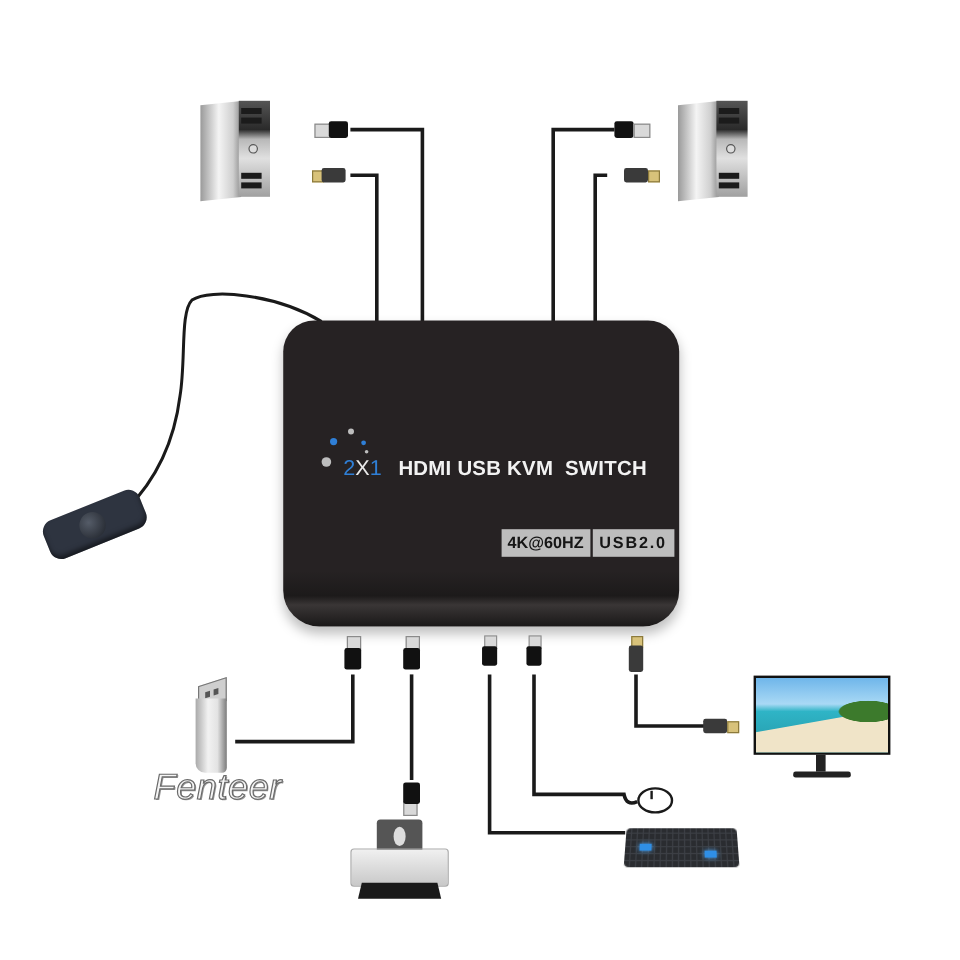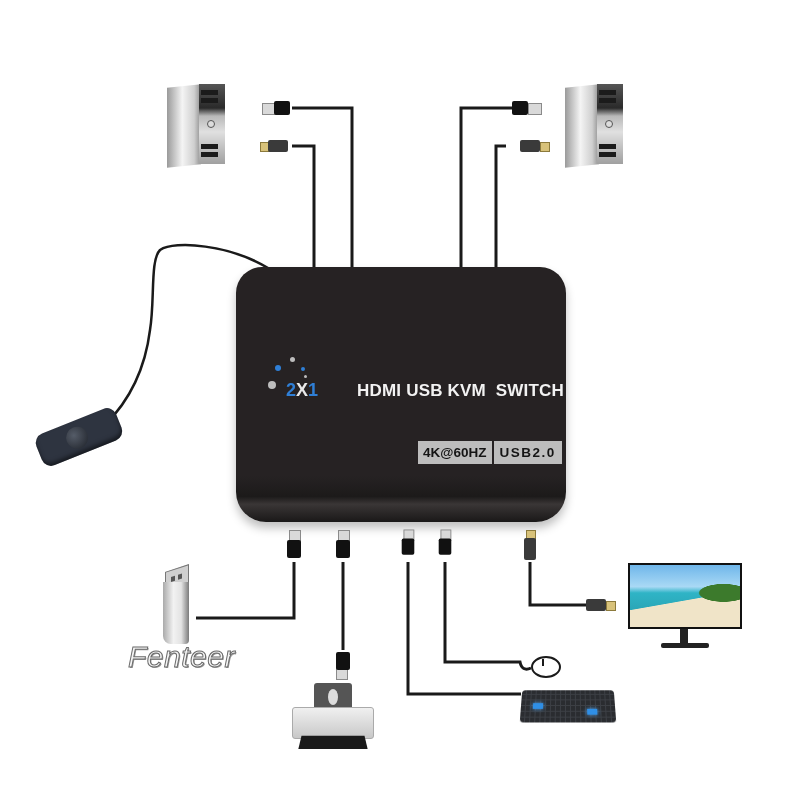--- a/index.html
+++ b/index.html
@@ -8,21 +8,21 @@
 
     
     .kvm-box {
       position: absolute; left: 236px; top: 267px; width: 330px; height: 255px;
       background: linear-gradient(#262223 0%, #262223 82%, #1c1a1a 90%, #3a3636 93%, #1a1818 100%);
       border-radius: 26px 26px 30px 30px;
       box-shadow: 0 6px 10px rgba(0,0,0,0.25);
     }
     .brand-dots { position: absolute; left: 30px; top: 90px; width: 40px; height: 36px; }
     .brand-dots span { position: absolute; border-radius: 50%; }
-    .logo-2x1 { position: absolute; left: 50px; top: 113px; font-weight: bold; font-size: 18px; letter-spacing: 0px; }
+    .logo-2x1 { position: absolute; left: 50px; top: 113px; font-weight: normal; font-size: 18px; letter-spacing: 0px; }
     .logo-2x1 .two { color: #2f7fd6; }
     .logo-2x1 .x { color: #e9e9e9; }
     .logo-2x1 .one { color: #2f7fd6; }
     .title {
       position: absolute; left: 96px; top: 114px; color: #f2f2f2; font-weight: bold;
       font-size: 17px; letter-spacing: 0.2px; white-space: nowrap;
     }
     .badges { position: absolute; left: 142px; top: 174px; display: flex; gap: 2px; padding-left: 40px; }
     .badge {
       background: #bdbdbd; color: #151515; font-weight: bold; font-size: 13.5px;
@@ -175,21 +175,21 @@
   <div class="brand-dots">
     <span style="left:24px; top:0; width:5px; height:5px; background:#bdbdbd;"></span>
     <span style="left:9px; top:8px; width:6px; height:6px; background:#2f7fd6;"></span>
     <span style="left:35px; top:10px; width:4px; height:4px; background:#2f7fd6;"></span>
     <span style="left:38px; top:18px; width:3px; height:3px; background:#bdbdbd;"></span>
     <span style="left:2px; top:24px; width:8px; height:8px; background:#bdbdbd;"></span>
   </div>
   <div class="logo-2x1">
     <span class="two">2</span><span class="x">X</span><span class="one">1</span>
   </div>
-  <div class="title" style="white-space:pre;margin-left:25px;">HDMI USB KVM  SWITCH</div>
+  <div class="title" style="white-space:pre;">HDMI USB KVM  SWITCH</div>
   <div class="badges">
     <div class="badge">4K@60HZ</div>
     <div class="badge usb">USB2.0</div>
   </div>
 </div>
 
 <div class="v-usb" style="left:287px; top:530px;">
     <div class="metal"></div>
     <div class="body"></div>
   </div>

